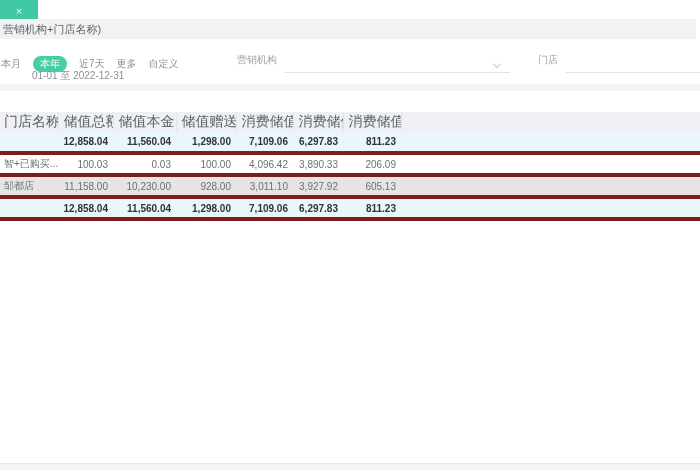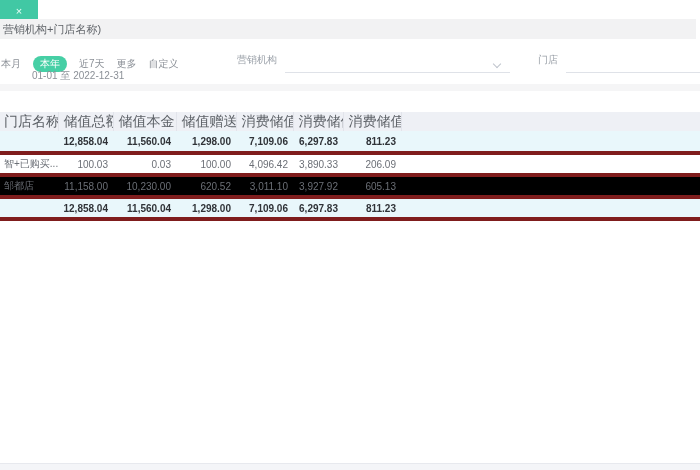--- a/index.html
+++ b/index.html
@@ -49,21 +49,21 @@
        color:#5c6066; text-align:right; padding:0 5px; border-left:1px solid #e2e4eb;
        white-space:nowrap; overflow:hidden; }
   th:first-child { text-align:left; border-left:none; padding-left:4px; }
   th.filler { border-left:1px solid #e2e4eb; }
   td { height:22px; font-size:10px; color:#6b6f76; text-align:right; padding:0 5px;
        white-space:nowrap; overflow:hidden; border-bottom:4px solid #7f1d1d; }
   td.name-cell { text-align:left; padding-left:4px; }
   tr.summary td { background:#e9f7fb; color:#303338; font-weight:bold; }
   tr.gray td { background:#f4f4f6; }
   tr.white td { background:#fff; }
-  tr.gray2 td { background:#000000; }
+  tr.gray2 td { background:#e5e5e5; }
 
   .bottom-strip { position:absolute; left:0; top:463px; width:700px; height:7px;
                   background:#f4f5f8; border-top:1px solid #e7e9ee; }
 </style>
 </head>
 <body>
 
 <div class="screen">
 
   <div class="tab">
@@ -139,21 +139,21 @@
           <td>100.00</td>
           <td>4,096.42</td>
           <td>3,890.33</td>
           <td>206.09</td>
           <td></td>
         </tr>
         <tr class="gray2">
           <td class="name-cell">邹都店</td>
           <td>11,158.00</td>
           <td>10,230.00</td>
-          <td>620.52</td>
+          <td>928.00</td>
           <td>3,011.10</td>
           <td>3,927.92</td>
           <td>605.13</td>
           <td></td>
         </tr>
         <tr class="summary">
           <td class="name-cell"></td>
           <td>12,858.04</td>
           <td>11,560.04</td>
           <td>1,298.00</td>

